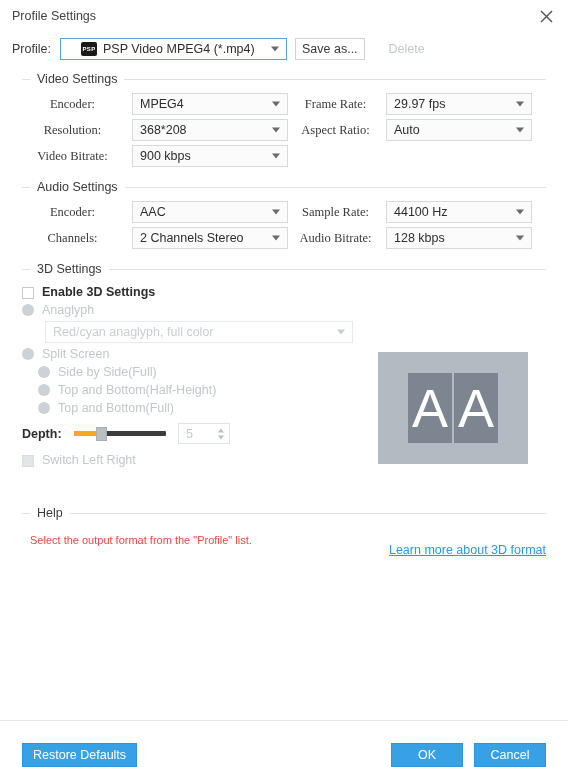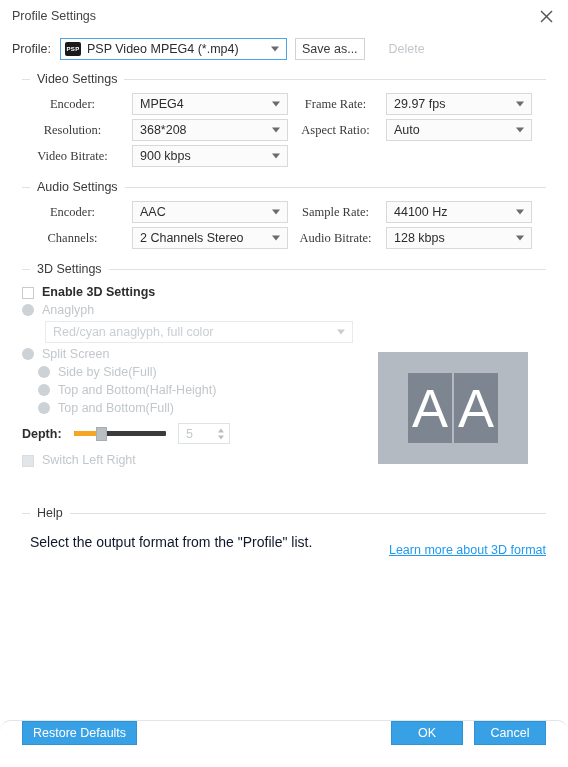--- a/index.html
+++ b/index.html
@@ -59,21 +59,21 @@
   .profile-select {
     flex: 0 0 auto;
     width: 227px;
     height: 22px;
     border: 1px solid #4ea6e8;
     background: #ffffff;
     display: flex;
     align-items: center;
     position: relative;
     box-sizing: border-box;
-    padding-left: 4px;
+    padding-left: 20px;
     cursor: pointer;
   }
   .psp-icon {
     width: 16px;
     height: 14px;
     background: #1a1a1a;
     border-radius: 2px;
     color: #fff;
     font-size: 6px;
     font-weight: bold;
@@ -348,36 +348,35 @@
     font-size: 12.5px;
     color: #1e9af0;
     text-decoration: underline;
     cursor: pointer;
   }
 
   
   .help-section { margin-top: 22px; }
   .help-text {
     padding: 14px 0 0 8px;
-    font-size: 14px;
-    color: #0f172a;
+    font-size: 11px;
+    color: #ef4444;
   }
 
   
   .footer {
     position: absolute;
     left: 0; right: 0; bottom: 0;
     height: 47px;
     border-top: 1px solid #e3e6e8;
     background: #ffffff;
     display: flex;
-    align-items: flex-start;
+    align-items: flex-end;
     padding: 0 22px;
     box-sizing: border-box;
-    border-radius: 11px;
   }
   .btn-blue {
     background: #38a1e5;
     border: 1px solid #2e93d6;
     color: #ffffff;
     font-size: 12.5px;
     font-family: "Liberation Sans", sans-serif;
     height: 24px;
     box-sizing: border-box;
     cursor: pointer;

